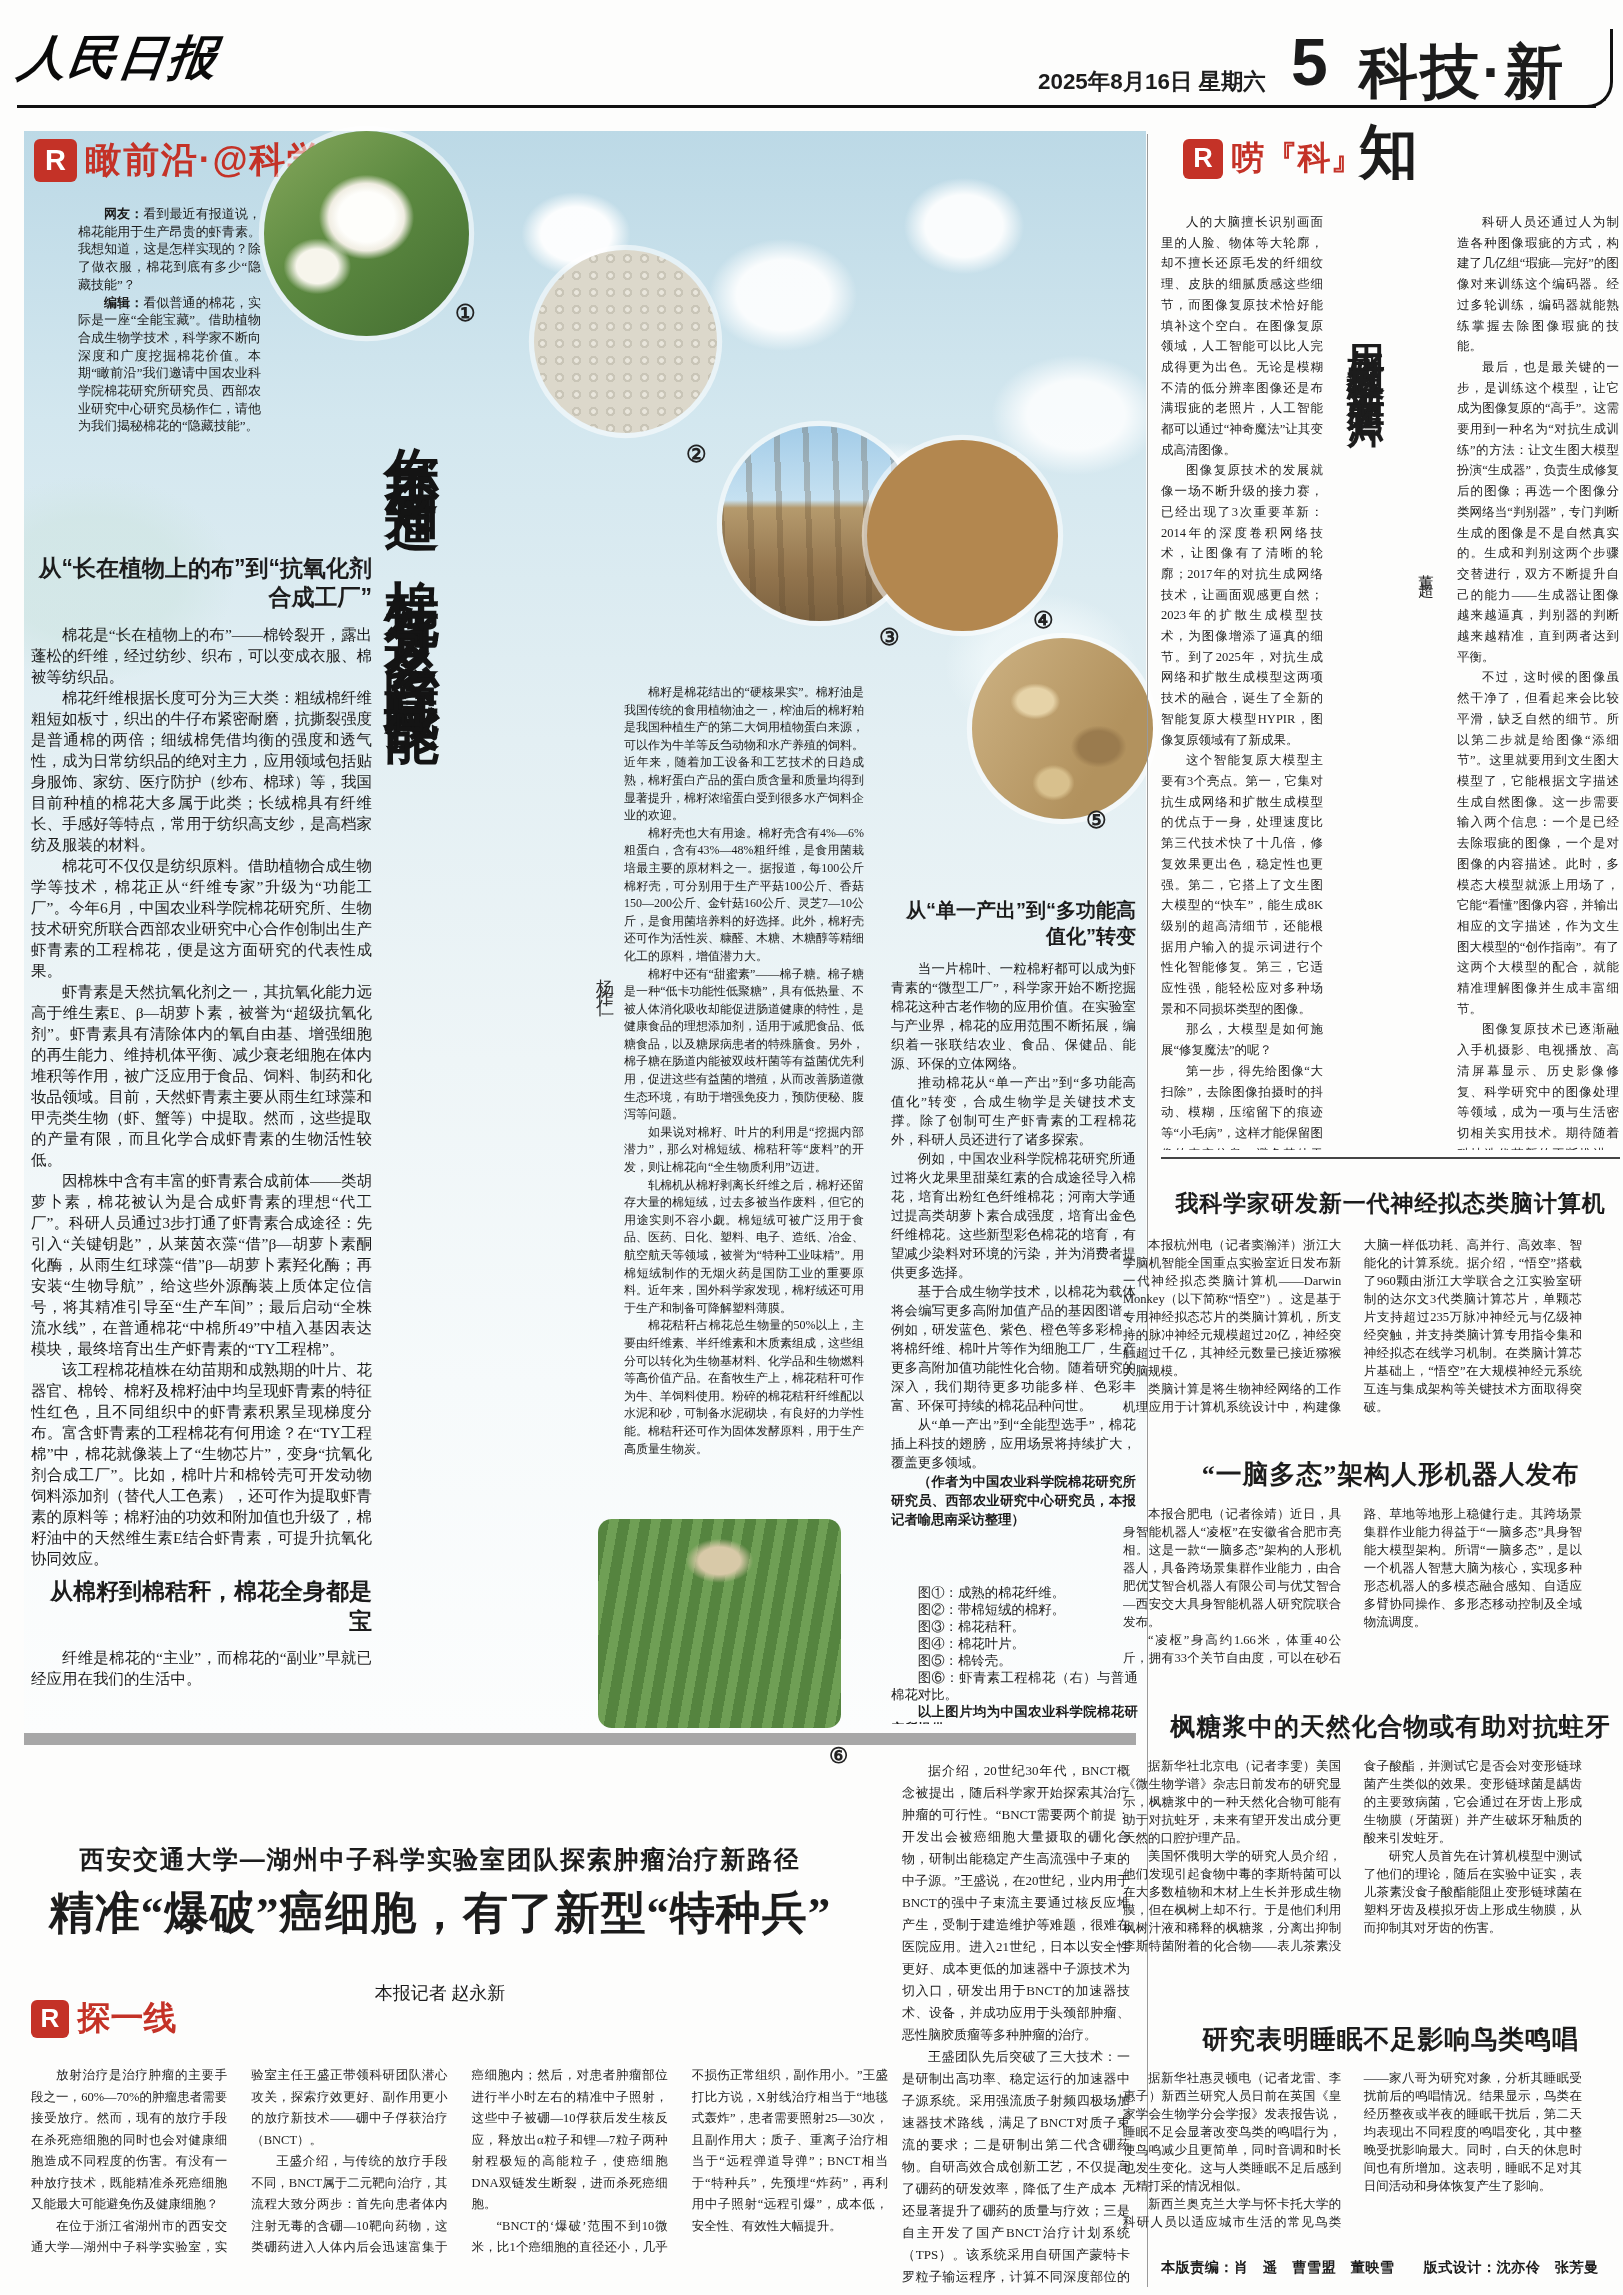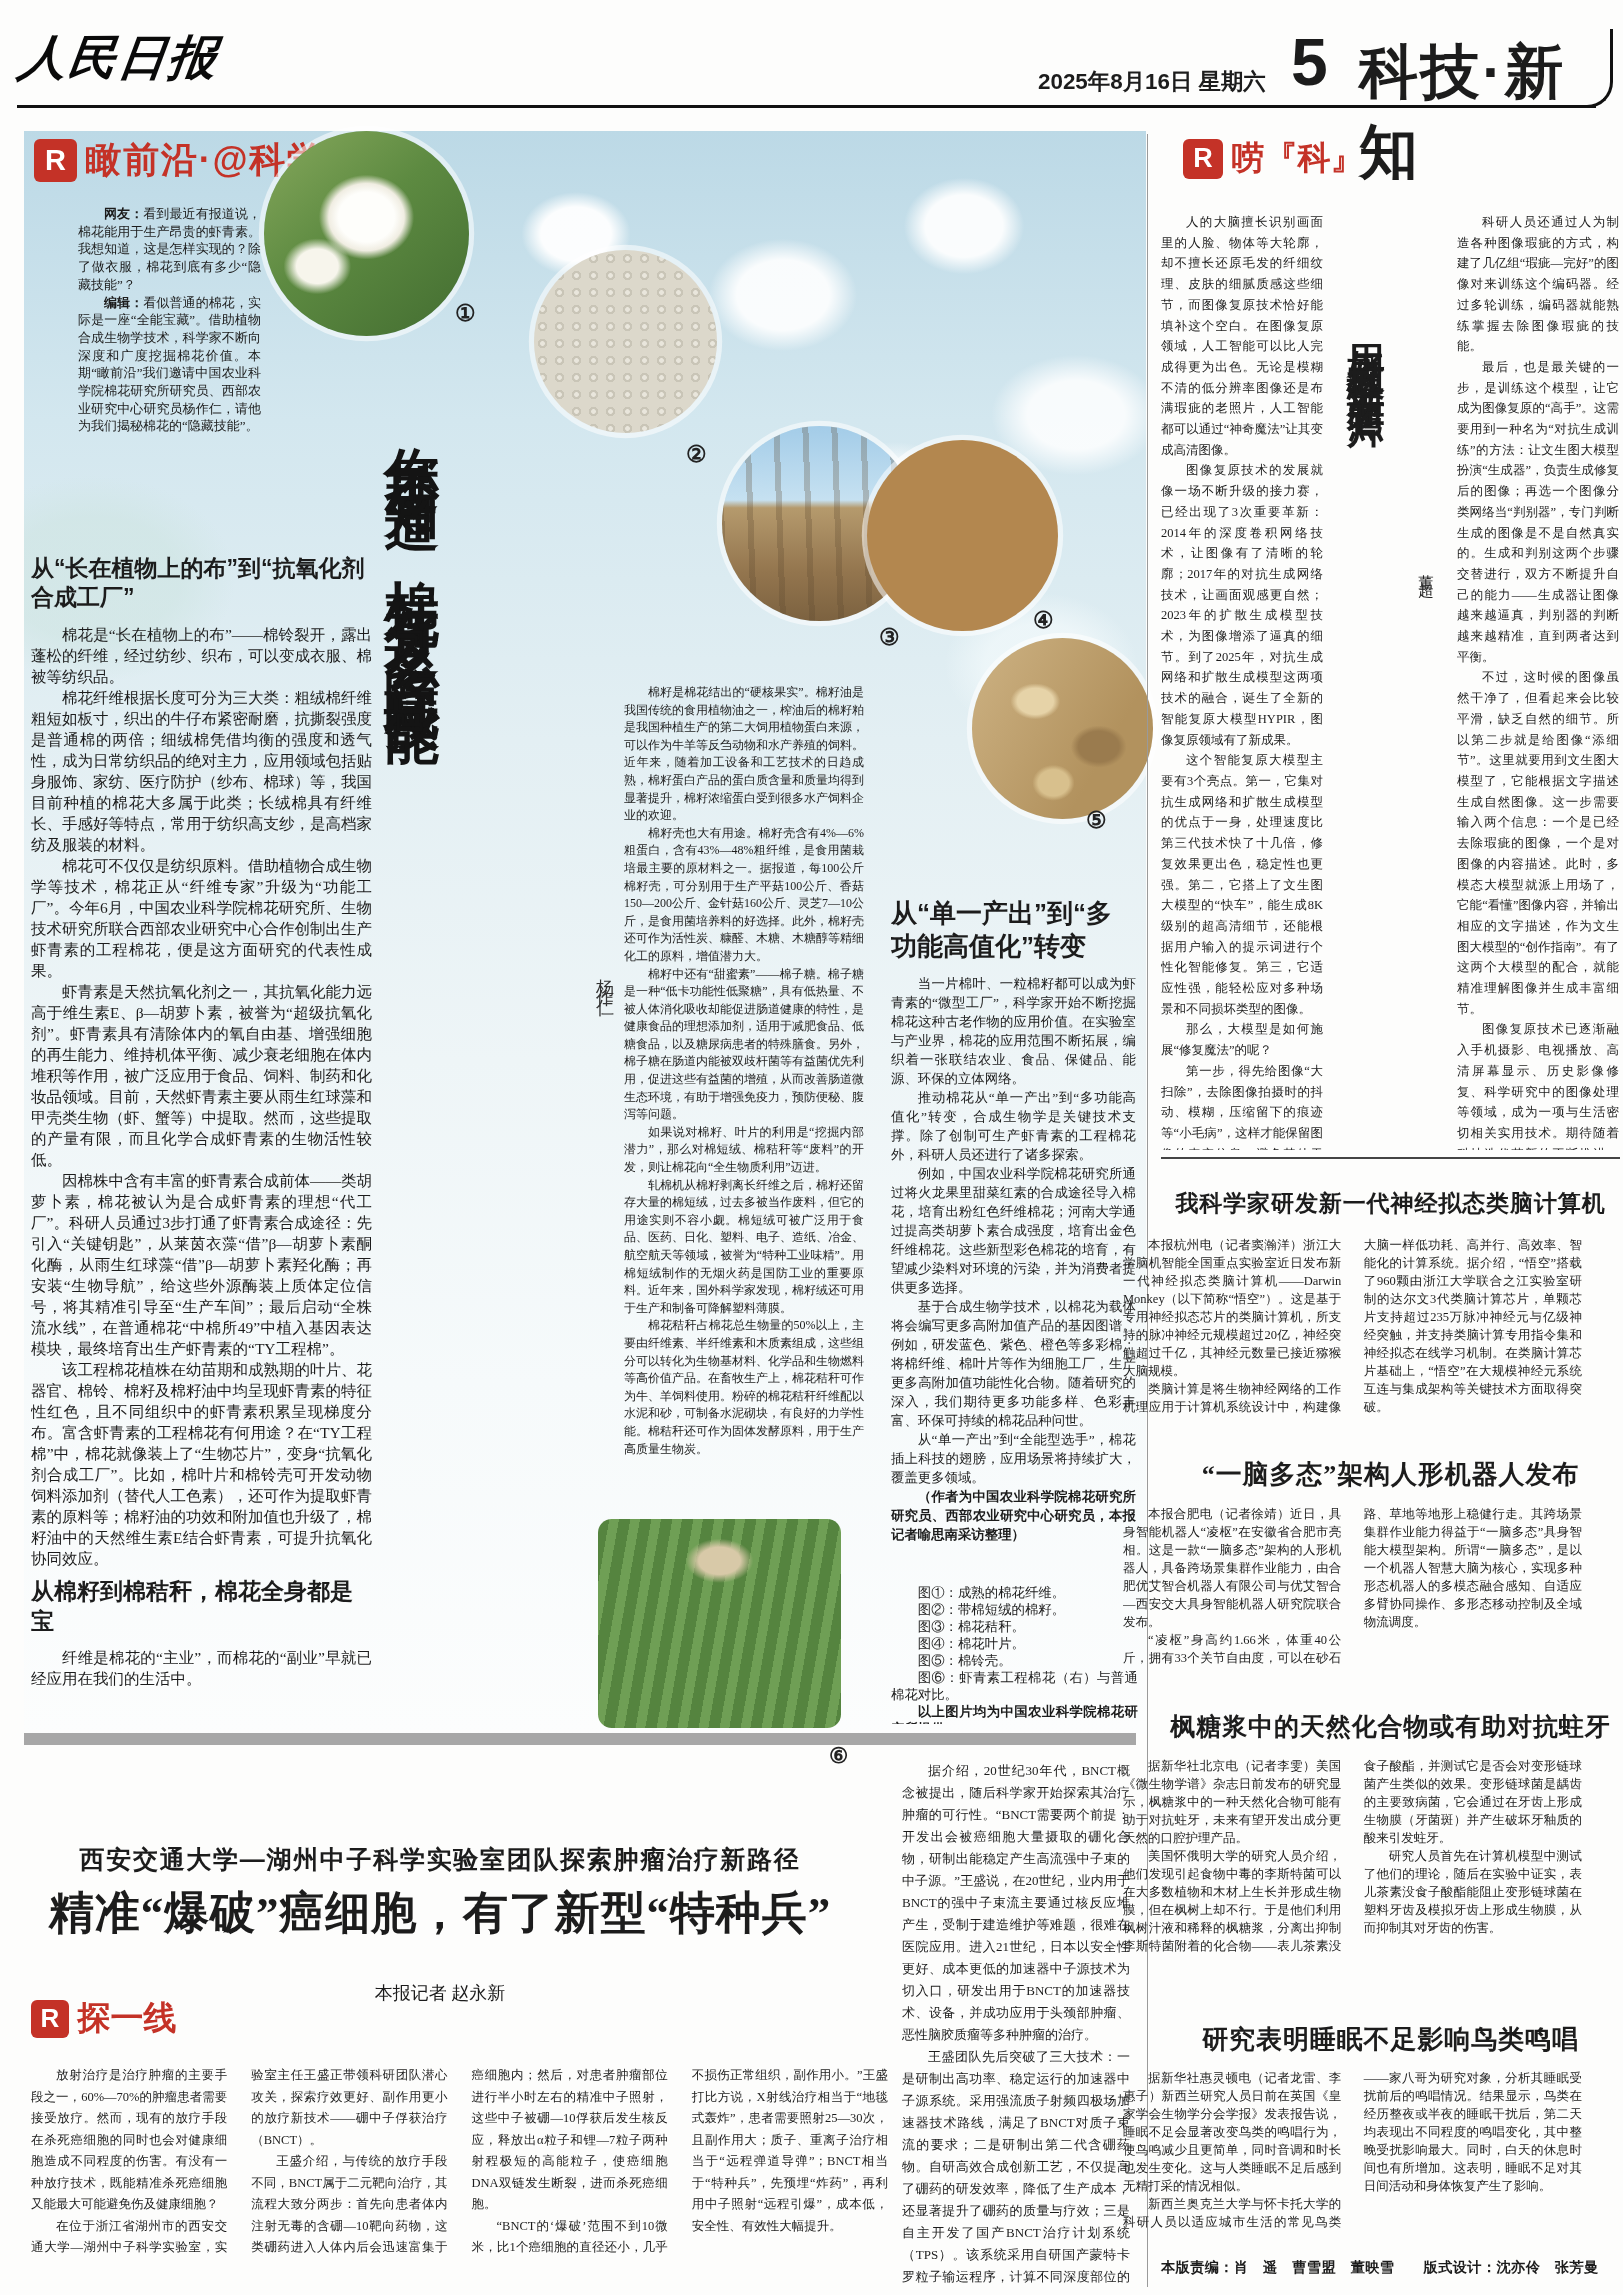--- a/index.html
+++ b/index.html
@@ -69,26 +69,26 @@
   
   .v-headline{position:absolute;left:383px;top:403px;height:1293px;writing-mode:vertical-rl;
        font-size:55px;font-weight:900;letter-spacing:13px;color:#141414;line-height:1.06;
        font-family:"Liberation Sans","DejaVu Sans",sans-serif;}
   .v-author{position:absolute;left:593px;top:964px;writing-mode:vertical-rl;font-size:18px;
        letter-spacing:10.3px;color:#333;}
   
   .cot-col{position:absolute;overflow:hidden;text-align:justify;}
   .cot-col .para{margin:0;text-indent:2em;}
   .sub-head{font-family:"Liberation Sans","DejaVu Sans",sans-serif;font-weight:900;
-       text-align:left;text-indent:0 !important;margin:8.6px 0 10.3px;line-height:1.3;}
+       text-align:right;text-indent:0 !important;margin:8.6px 0 10.3px;line-height:1.3;}
   #cot1{left:31px;top:545px;width:341px;height:1188px;font-size:15.5px;line-height:21px;}
   #cot1 .sub-head{font-size:23px;}
   #cot2{left:624px;top:684px;width:240px;height:864px;font-size:12px;line-height:17.6px;}
   #cot3{left:891px;top:888px;width:245px;height:665px;font-size:13.4px;line-height:19px;}
-  #cot3 .sub-head{font-size:26px;}
+  #cot3 .sub-head{font-size:20px;}
   .attr-para{margin:0;text-indent:2em;font-weight:600;}
   .caps{position:absolute;left:891px;top:1584px;width:247px;height:140px;overflow:hidden;
         font-size:13.4px;line-height:17px;text-align:justify;}
   .cap-line{text-indent:2em;}
   .cap-credit{text-indent:2em;font-weight:700;}
   .photo6{position:absolute;left:598px;top:1519px;width:243px;height:209px;border-radius:13.8px;
      background:radial-gradient(52px 34px at 50% 20%,#d8c9a8 0 40%,rgba(0,0,0,0) 65%),
        repeating-linear-gradient(100deg,#55843f 0 11.2px,#6f9f55 11.2px 20.7px),#5d8f46;}
   
   .gray-divider{position:absolute;left:24px;top:1733px;width:1112px;height:12px;background:#a7a7a7;}

